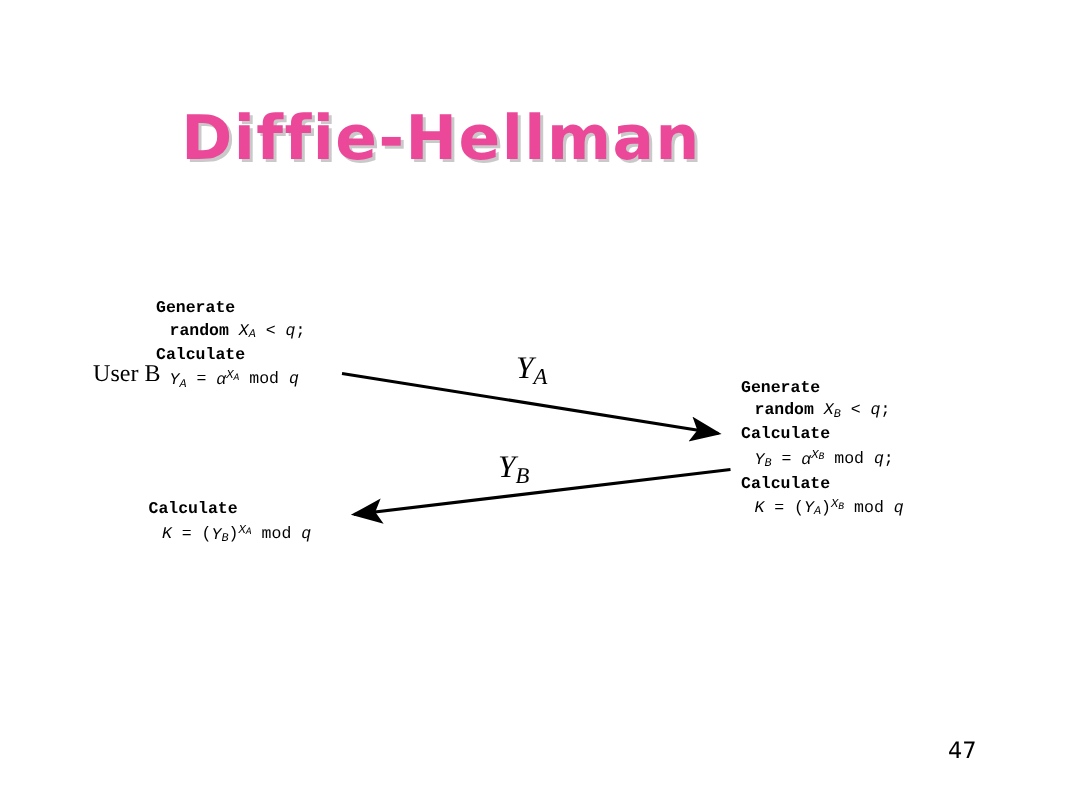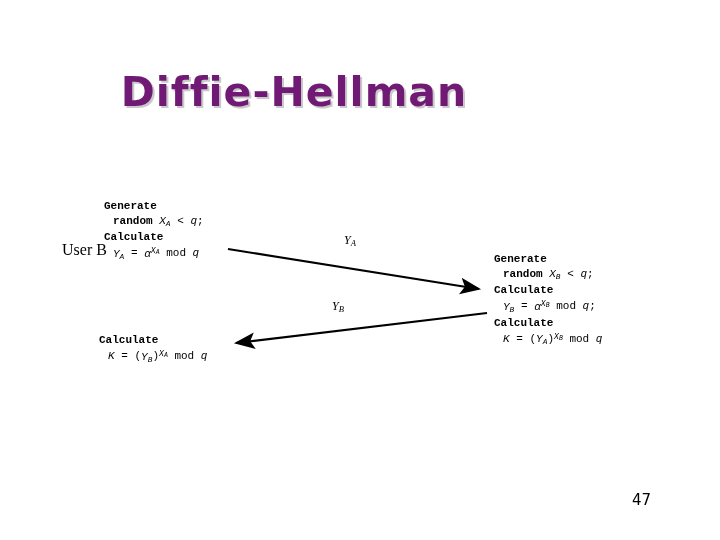--- a/index.html
+++ b/index.html
@@ -20,21 +20,21 @@
   #slide-title {
     position: absolute;
     left: 0;
     top: 68px;
     width: 588px;
     text-align: center;
     font-family: "DejaVu Sans", sans-serif;
     font-weight: bold;
     font-size: 41px;
     letter-spacing: 1px;
-    color: #701a75;
+    color: #ec4899;
     text-shadow: 2px 2px 0 #c9c9c9;
     white-space: pre;
   }
   #label-user-a { left: 57px; top: 159px; width: 170px; text-align: center; }
   #label-user-b { left: 488px; top: 159px; width: 169px; text-align: center; }
   #box-user-a { left: 57px; top: 178px; width: 170px; height: 241px; }
   #box-user-b { left: 488px; top: 182px; width: 169px; height: 236px; }
 
   
   .formula-block {
@@ -83,21 +83,21 @@
     left: 0; top: 0;
     width: 720px; height: 540px;
     pointer-events: none;
   }
 
   
   .arrow-label {
     position: absolute;
     font-family: "Liberation Serif", serif;
     font-style: italic;
-    font-size: 12px;
+    font-size: 21px;
     color: #000000;
     white-space: nowrap;
   }
   #label-ya { left: 344px; top: 233px; }
   #label-yb { left: 332px; top: 299px; }
 
   
   #page-number {
     position: absolute;
     left: 632px;

